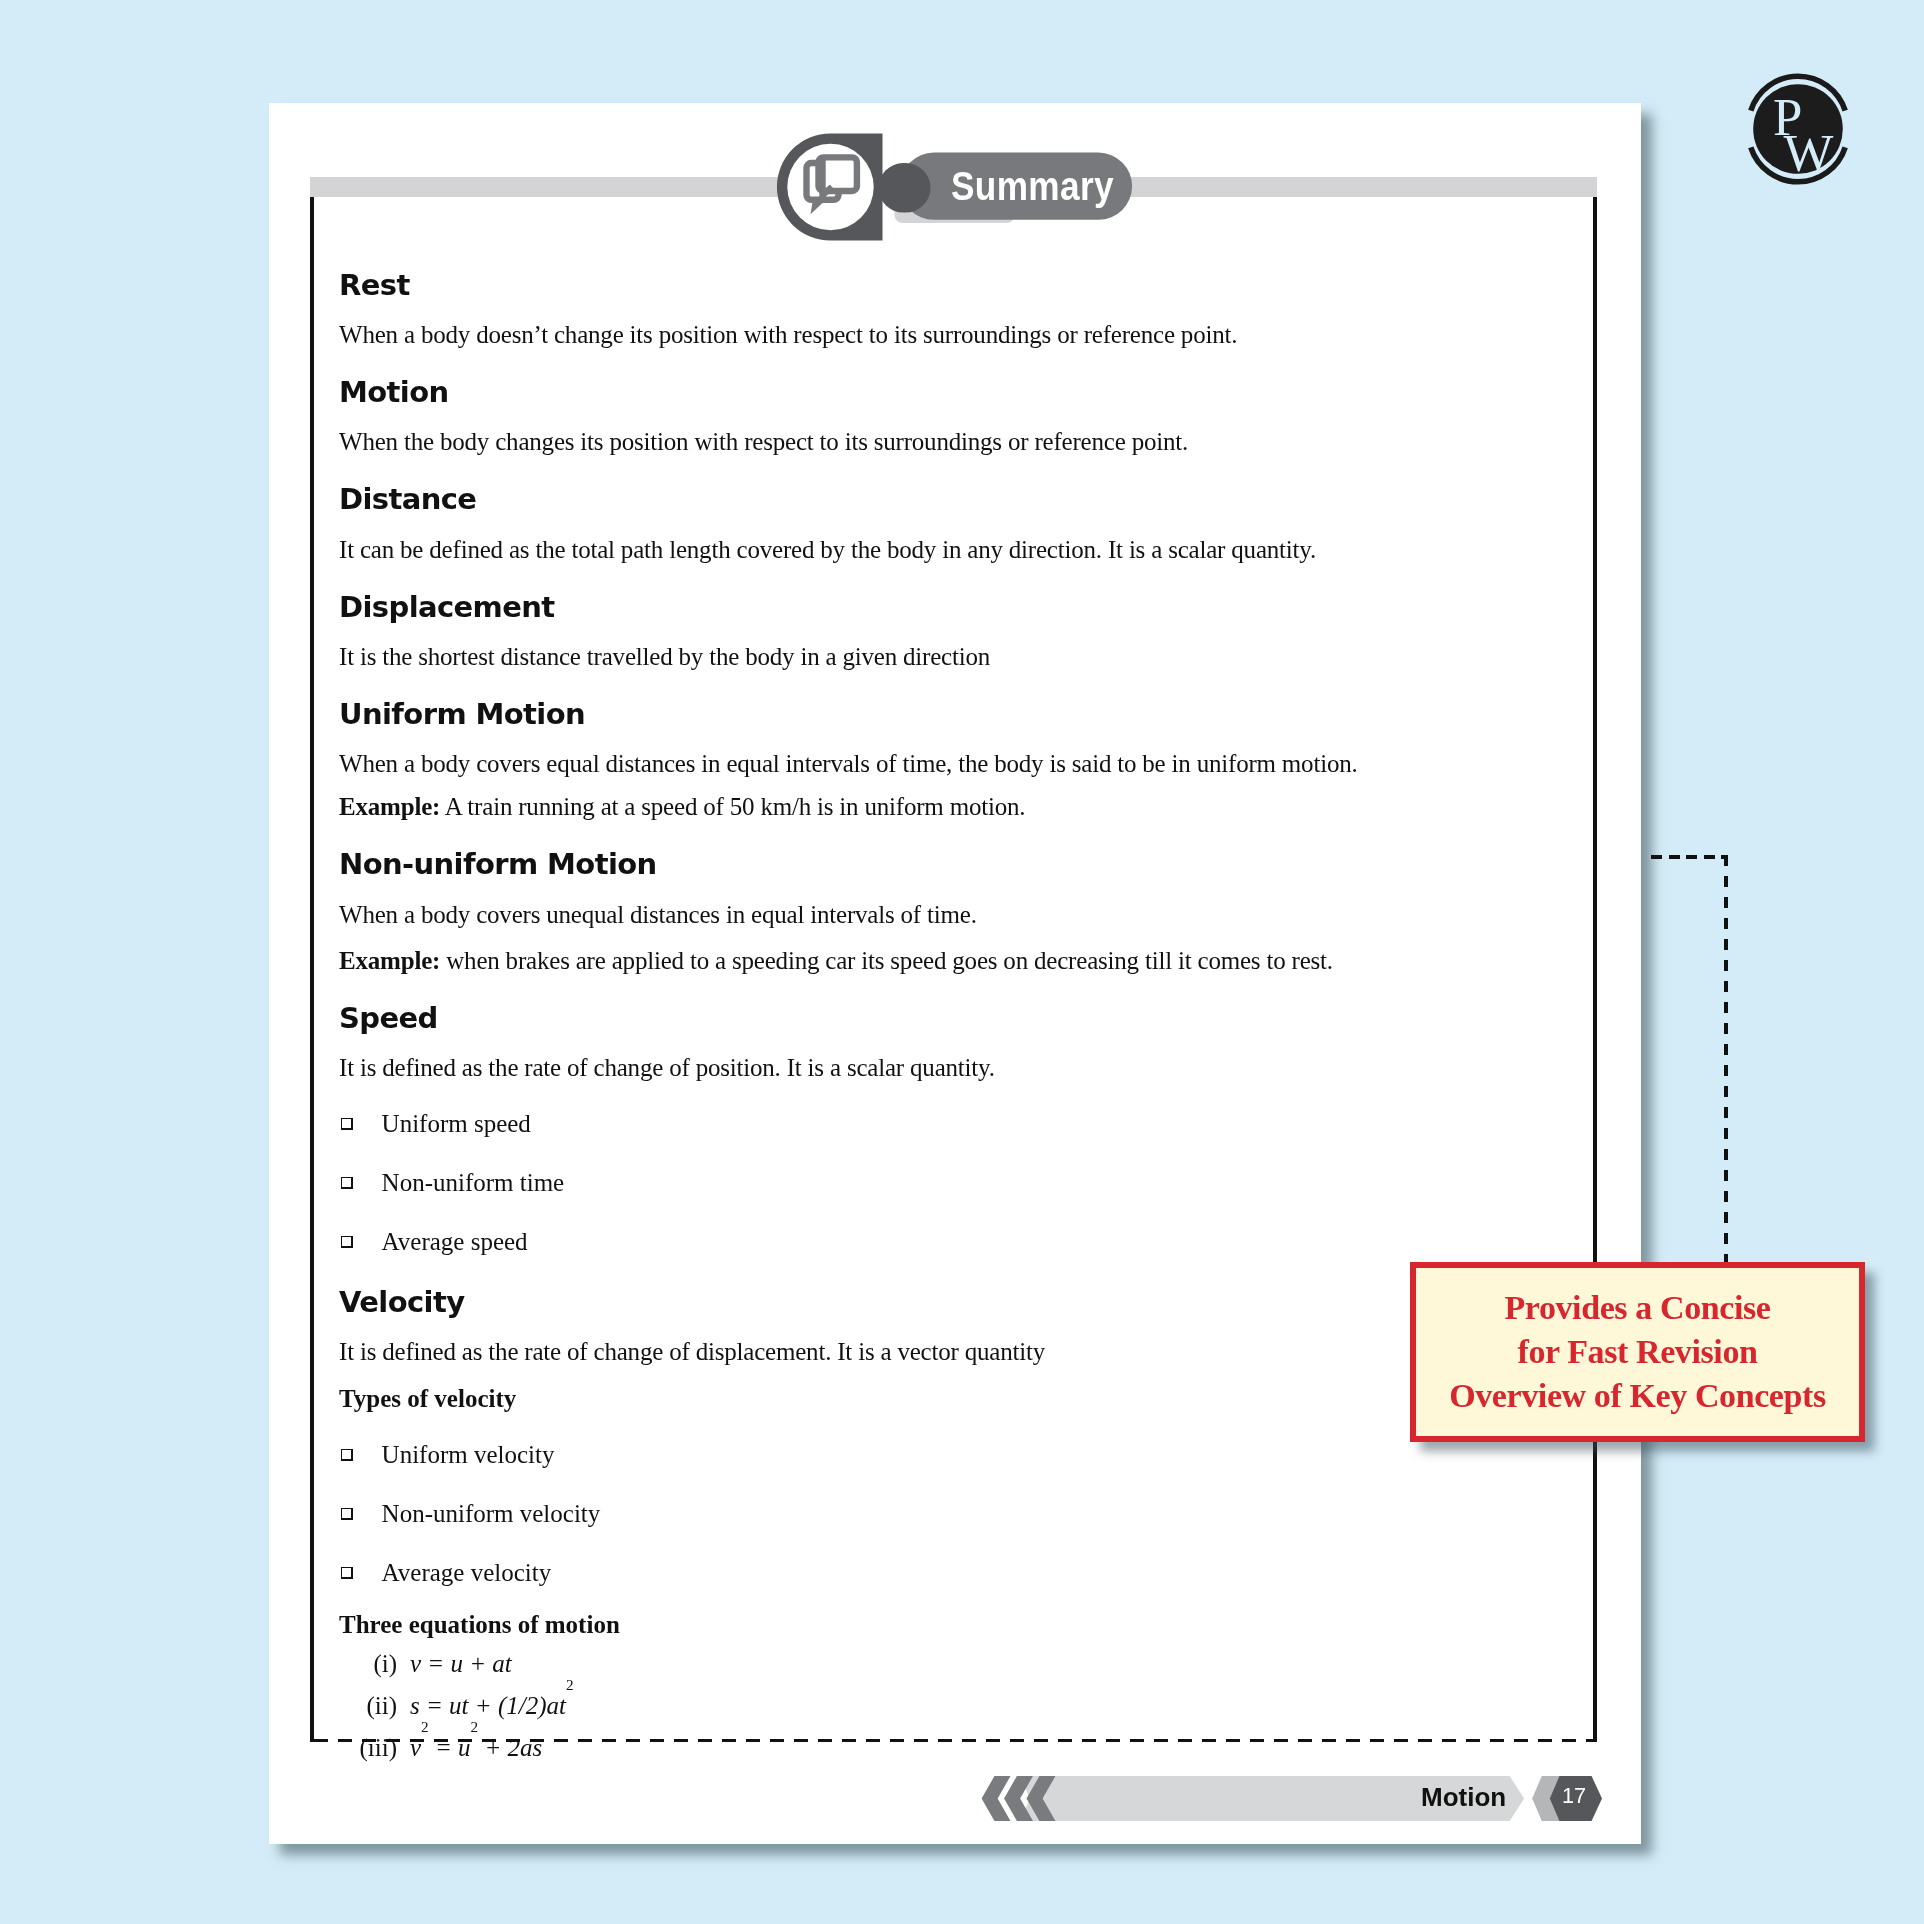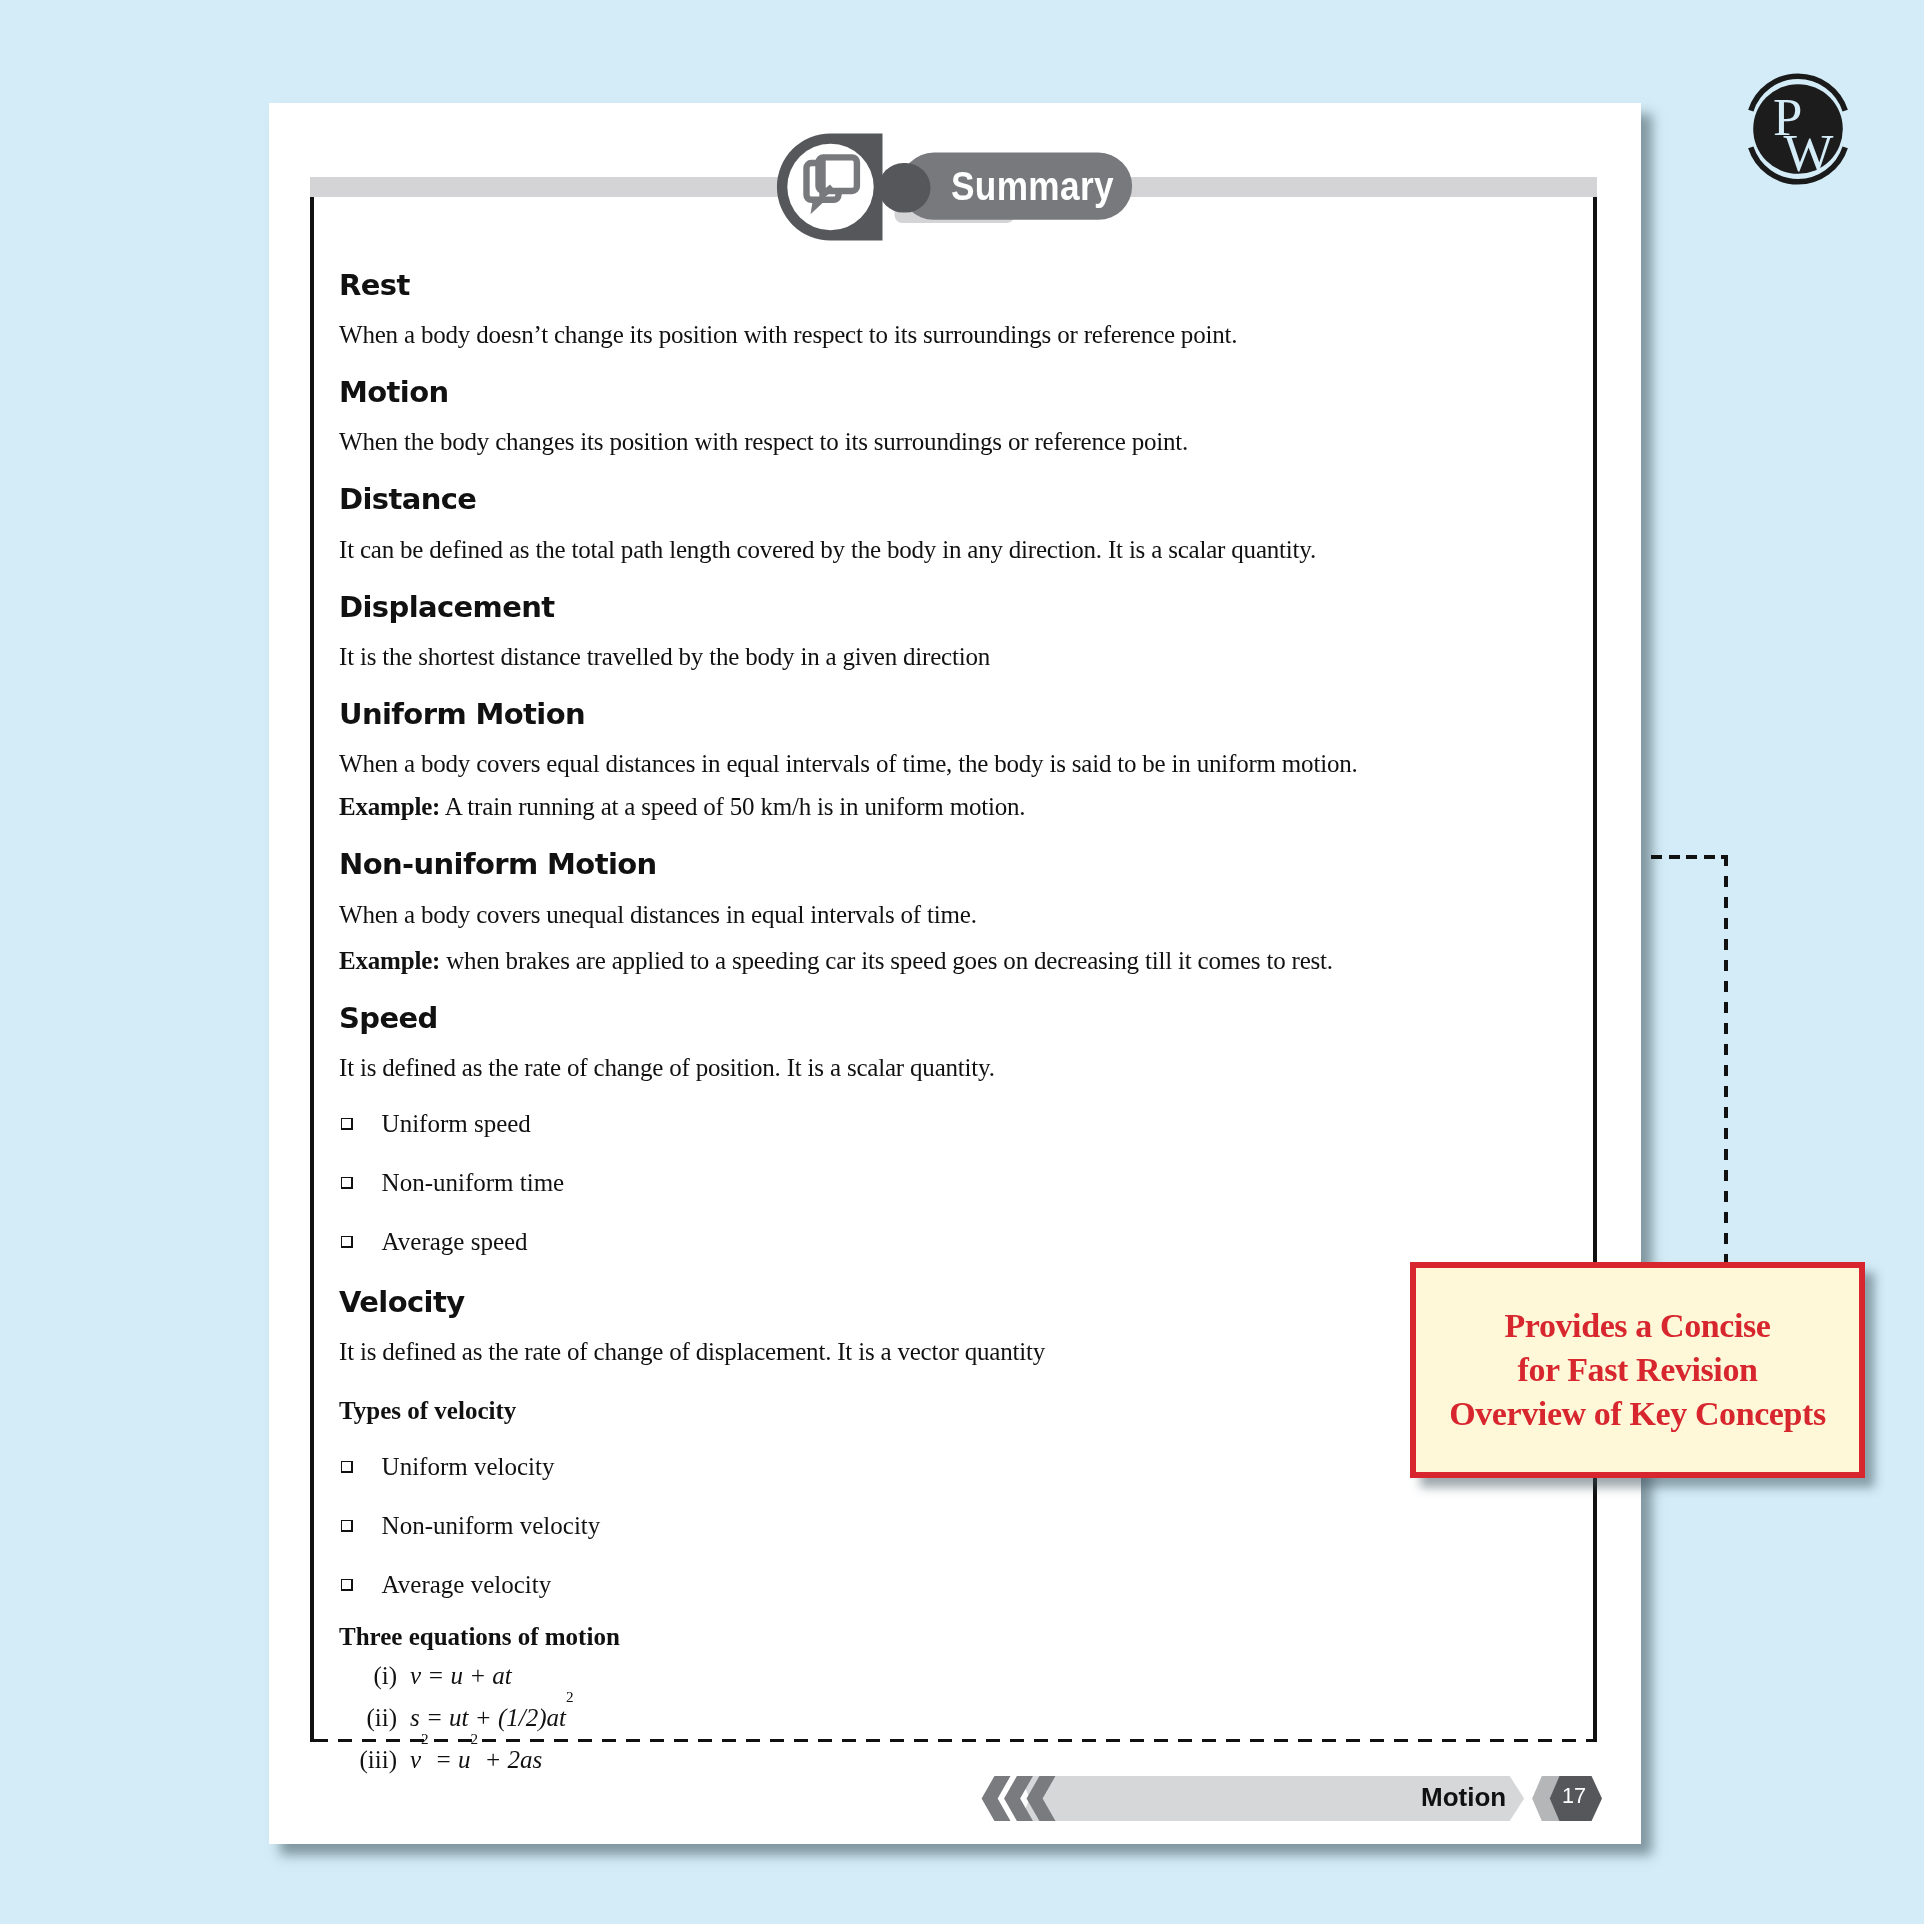--- a/index.html
+++ b/index.html
@@ -117,21 +117,21 @@
   }
   .callout-dash-v {
     position: absolute;
     left: 1724px; top: 855px;
     width: 4px; height: 407px;
     background: repeating-linear-gradient(180deg, #111 0 11.2px, transparent 11.2px 21px);
   }
   .callout {
     position: absolute;
     left: 1410px; top: 1262px;
-    width: 455px; height: 216px;
+    width: 455px; height: 180px;
     background: #fef8d8;
     border: 6.4px solid #d7262e;
     box-shadow: 9.6px 9.6px 9.6px rgba(60,80,90,0.5);
     display: flex; align-items: center; justify-content: center;
     text-align: center;
   }
   .callout-text {
     font-family: "Liberation Serif", serif;
     font-weight: 700;
     font-size: 34px;
@@ -249,21 +249,21 @@
     <div class="bullet">
         <span class="box"></span>
         <span>Average speed</span>
       </div>
   </div>
   <div class="gap-m"></div>
   <div>
     <div class="h">Velocity</div>
     <div class="gap-s"></div>
     <div class="p">It is defined as the rate of change of displacement. It is a vector quantity</div>
-    <div class="sub" style="margin-top:22px;">Types of velocity</div>
+    <div class="sub" style="margin-top:10px;">Types of velocity</div>
     <div class="bullet">
         <span class="box"></span>
         <span>Uniform velocity</span>
       </div>
     <div class="bullet">
         <span class="box"></span>
         <span>Non-uniform velocity</span>
       </div>
     <div class="bullet">
         <span class="box"></span>

